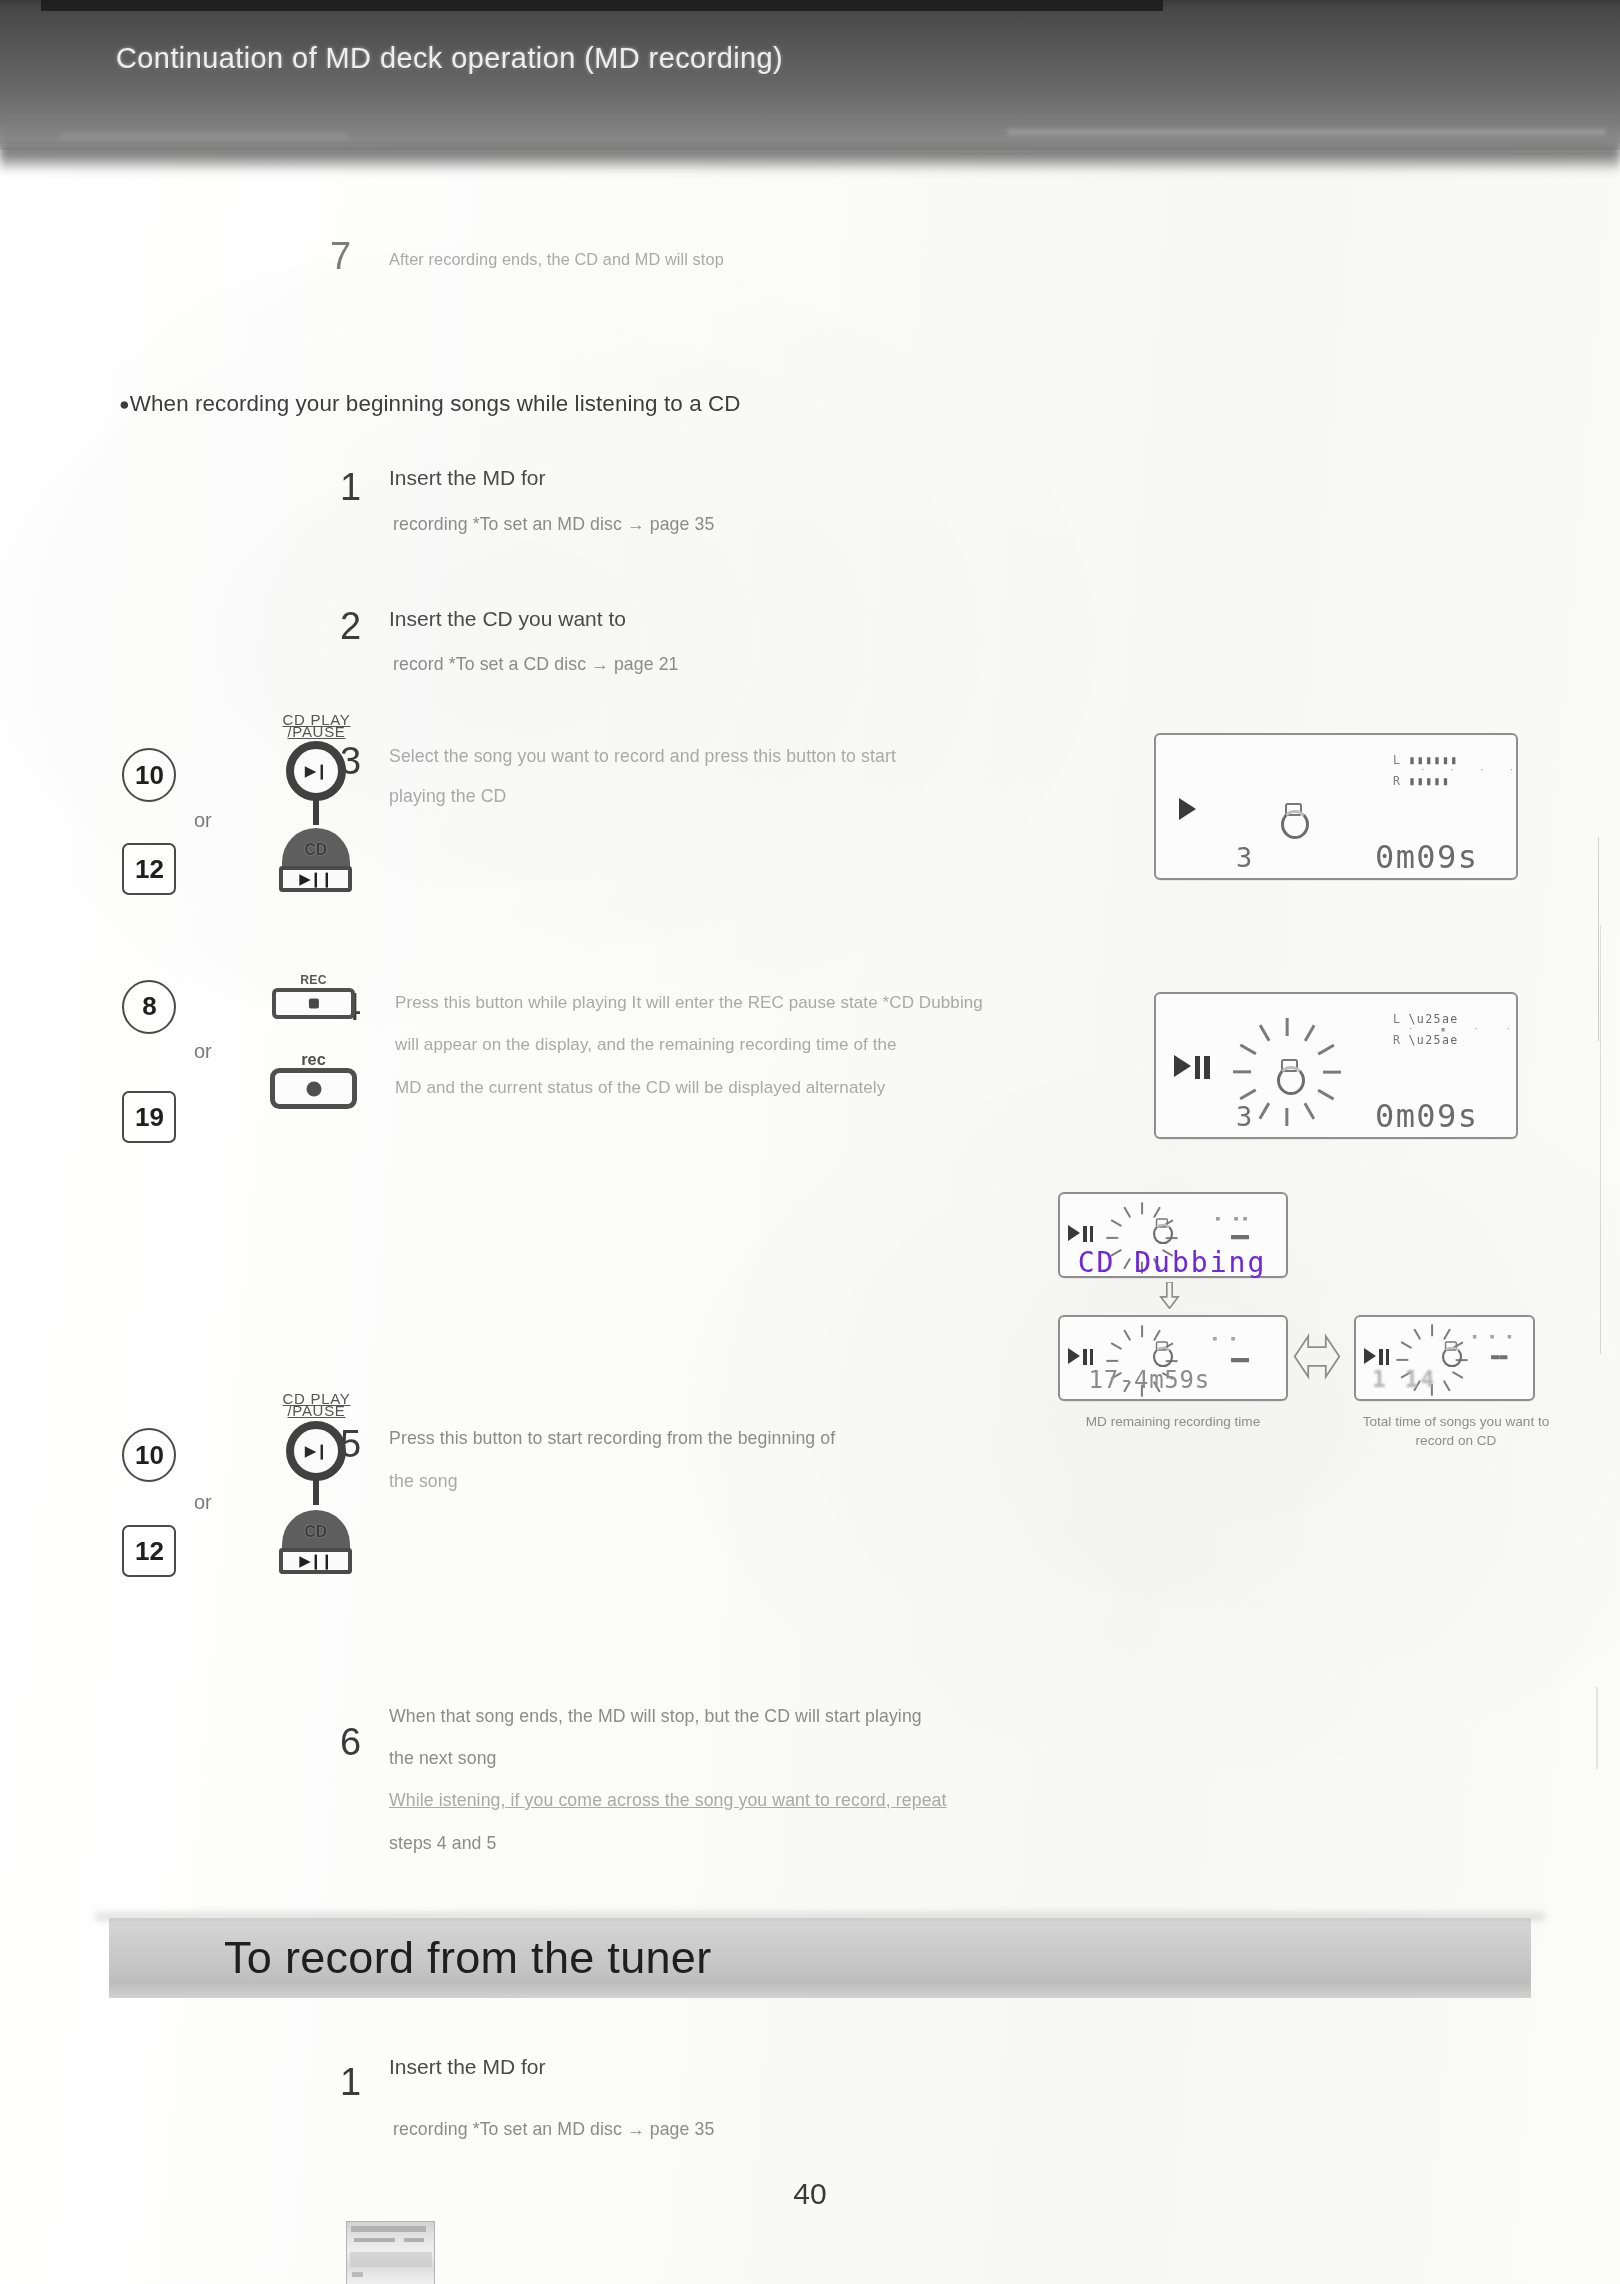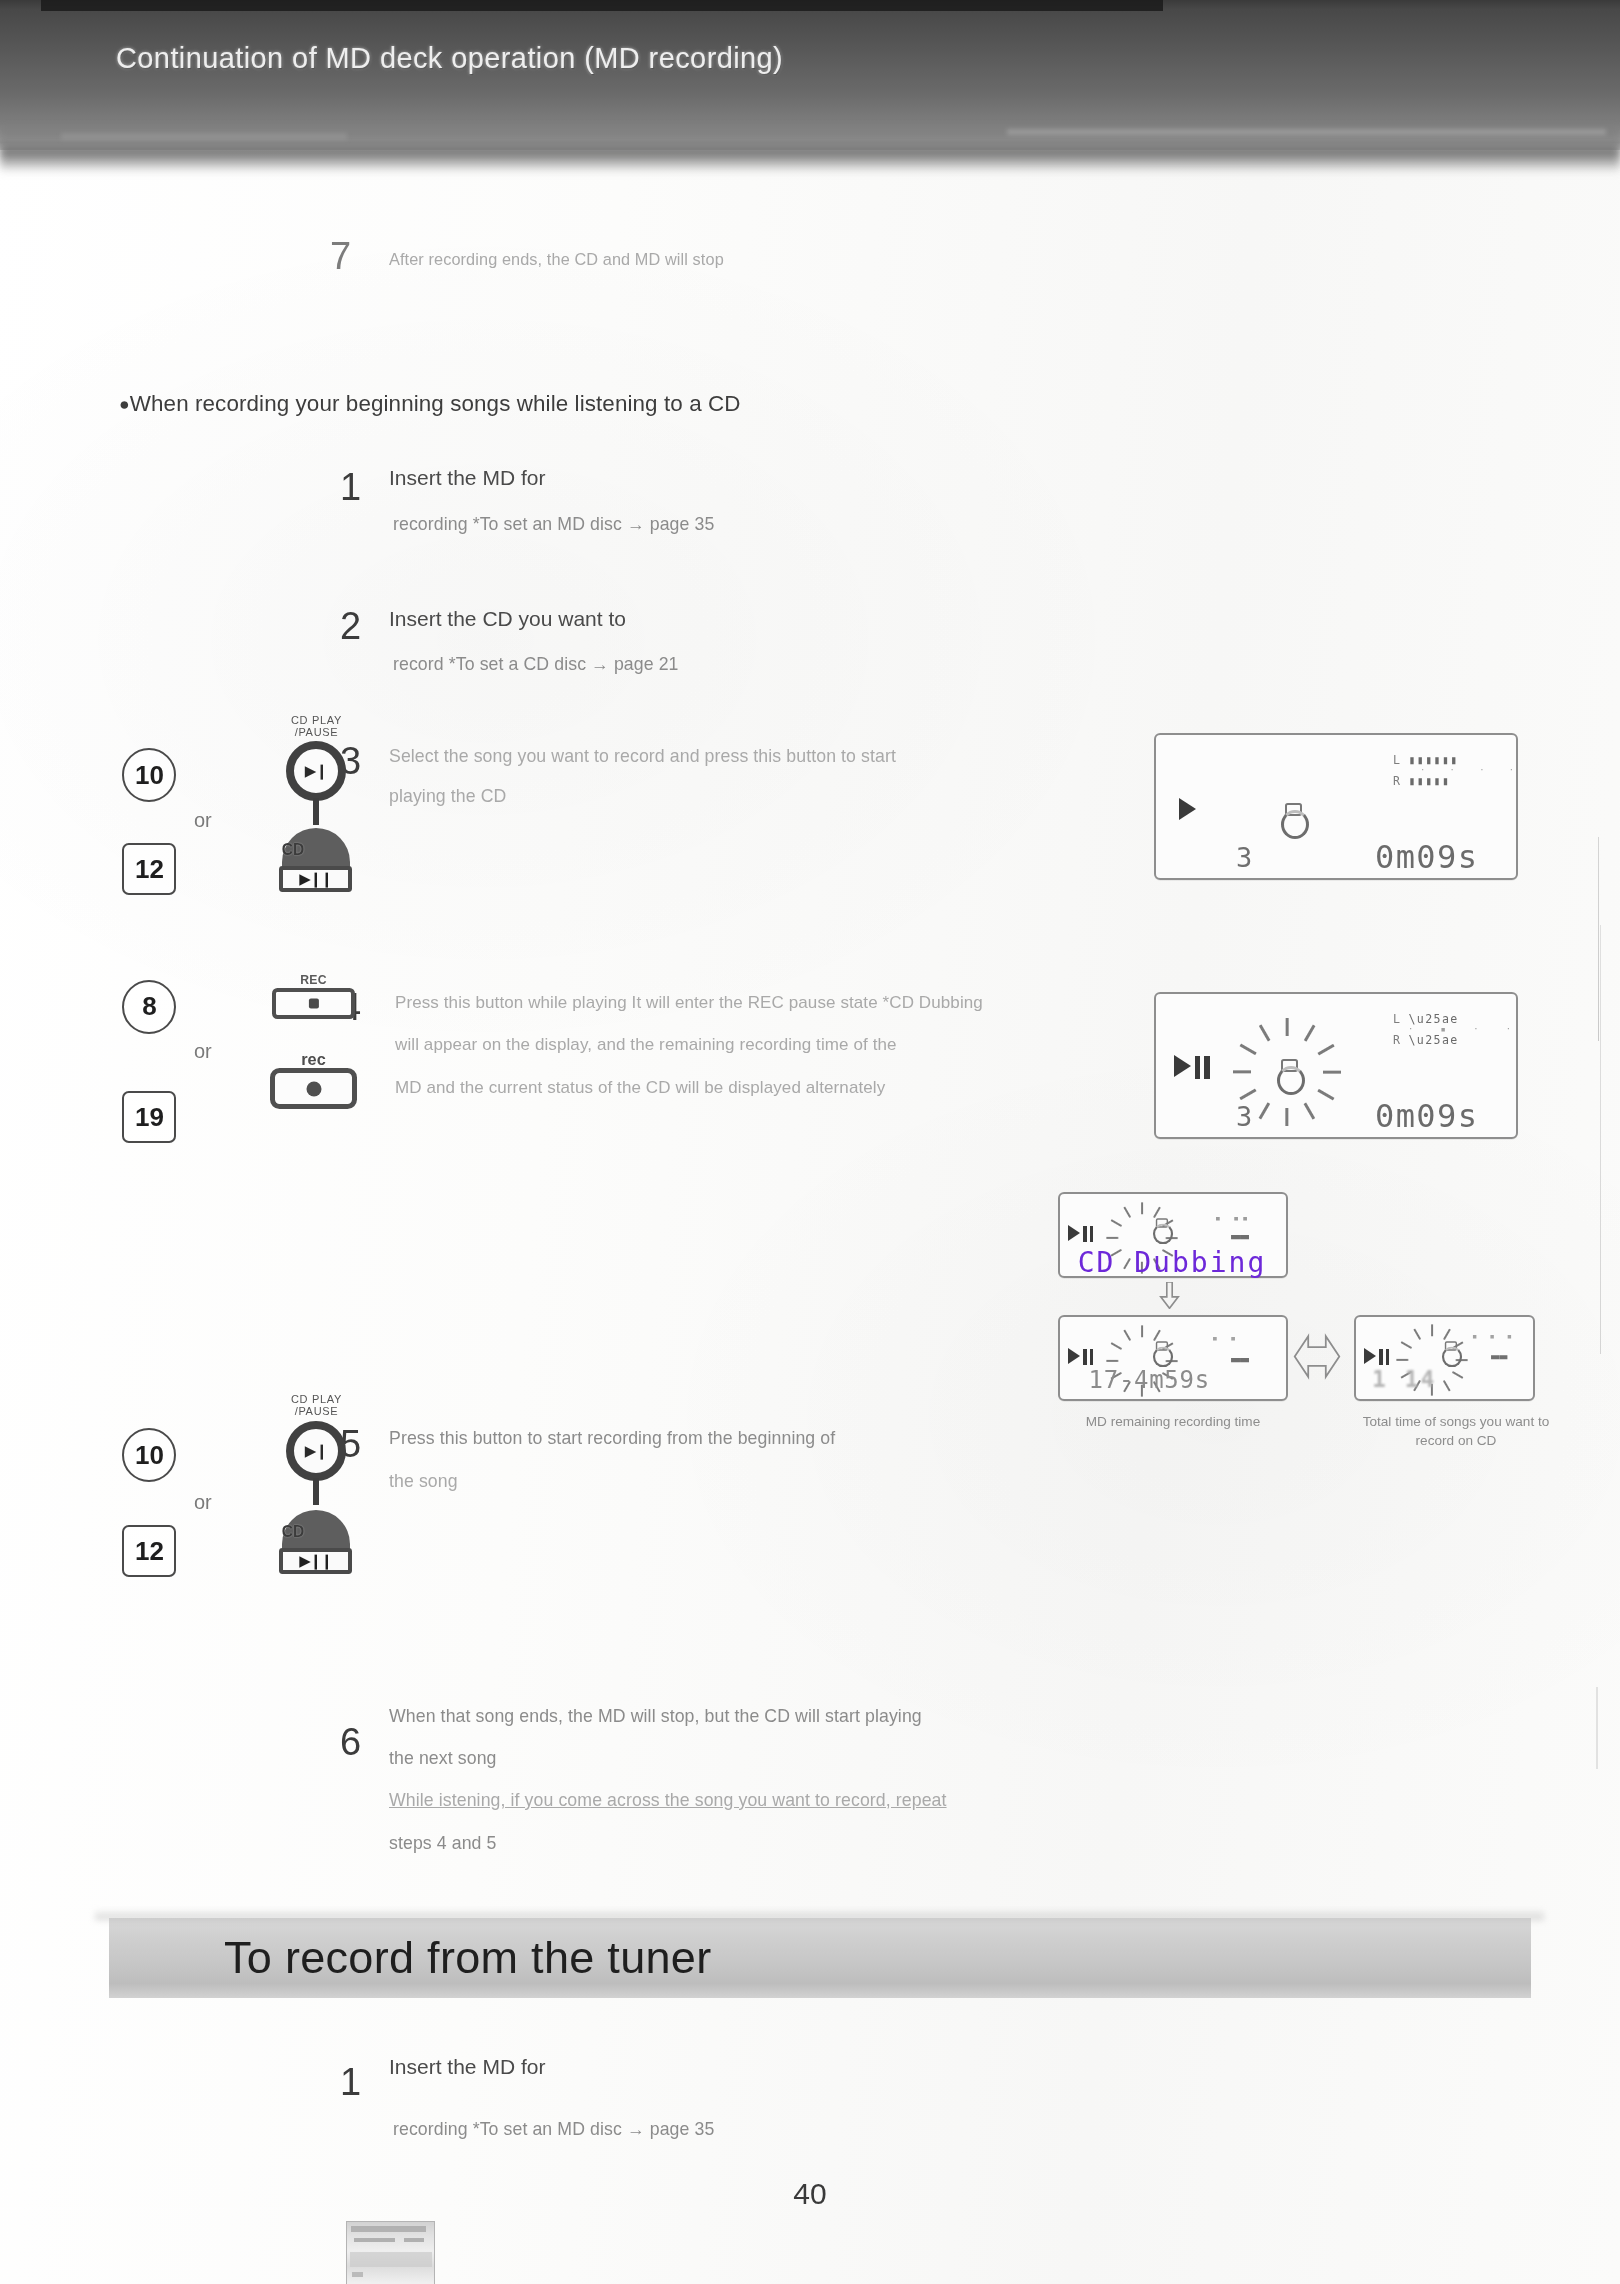--- a/index.html
+++ b/index.html
@@ -60,33 +60,33 @@
   .num-circle{position:absolute;width:50px;height:50px;border:2px solid #4a4a4a;
     border-radius:50%;display:flex;align-items:center;justify-content:center;
     font-size:26px;color:#1f1f1f;font-weight:700;filter:blur(0.3px);
     background:rgba(255,255,255,.6);}
   .num-square{position:absolute;width:50px;height:48px;border:2px solid #4a4a4a;
     border-radius:6.8px;display:flex;align-items:center;justify-content:center;
     font-size:26px;color:#1f1f1f;font-weight:700;filter:blur(0.3px);
     background:rgba(255,255,255,.6);}
   .or-text{position:absolute;font-size:20px;color:#7a7a7a;filter:blur(0.4px);}
 
-  .knob-label{position:absolute;font-size:11px;color:#555;letter-spacing:0.7px;
-    text-align:center;line-height:12.2px;filter:blur(0.4px);width:95px;}
+  .knob-label{position:absolute;font-size:15px;color:#555;letter-spacing:0.7px;
+    text-align:center;line-height:12.2px;filter:blur(0.4px);width:95px;text-decoration:underline;}
   .knob{position:absolute;width:60px;height:60px;border-radius:50%;
     border:8.8px solid #414141;box-sizing:border-box;background:#fbfbfb;
     filter:blur(0.3px);}
   .knob .glyph{position:absolute;left:0;right:0;top:50%;transform:translateY(-50%);
     text-align:center;font-size:15px;color:#2a2a2a;letter-spacing:-0.7px;}
   .knob-stem{position:absolute;width:6.1px;height:27px;background:#3e3e3e;filter:blur(0.3px);}
 
   .cd-remote{position:absolute;width:73px;height:65px;filter:blur(0.3px);}
   .cd-remote .dome{position:absolute;left:2.7px;top:0;width:68px;height:42px;
     background:#5e5e5e;border-radius:35px 35px 4.1px 4.1px;}
-  .cd-remote .dome span{position:absolute;left:0;right:0;top:13px;text-align:left;
+  .cd-remote .dome span{position:absolute;left:0;right:0;top:13px;text-align:center;
     font-size:15.6px;font-weight:700;color:#3b3b3b;letter-spacing:0px;
     text-shadow:0 0 1.4px rgba(255,255,255,.55);}
   .cd-remote .bar{position:absolute;left:0;top:38px;width:73px;height:26px;
     background:#fafafa;border:4.1px solid #4a4a4a;box-sizing:border-box;border-radius:3.4px;
     display:flex;align-items:center;justify-content:center;font-size:15px;color:#1f1f1f;
     letter-spacing:-1.4px;}
 
   .rec-deck{position:absolute;width:83px;height:31px;border:4.8px solid #4f4f4f;
     box-sizing:border-box;border-radius:5.4px;background:#fcfcfc;filter:blur(0.3px);}
   .rec-deck .dot{position:absolute;left:50%;top:50%;transform:translate(-50%,-55%);

